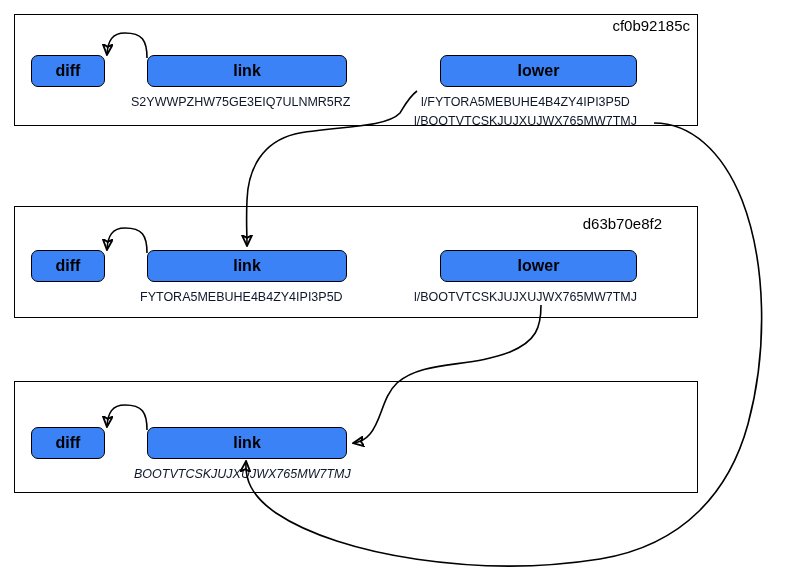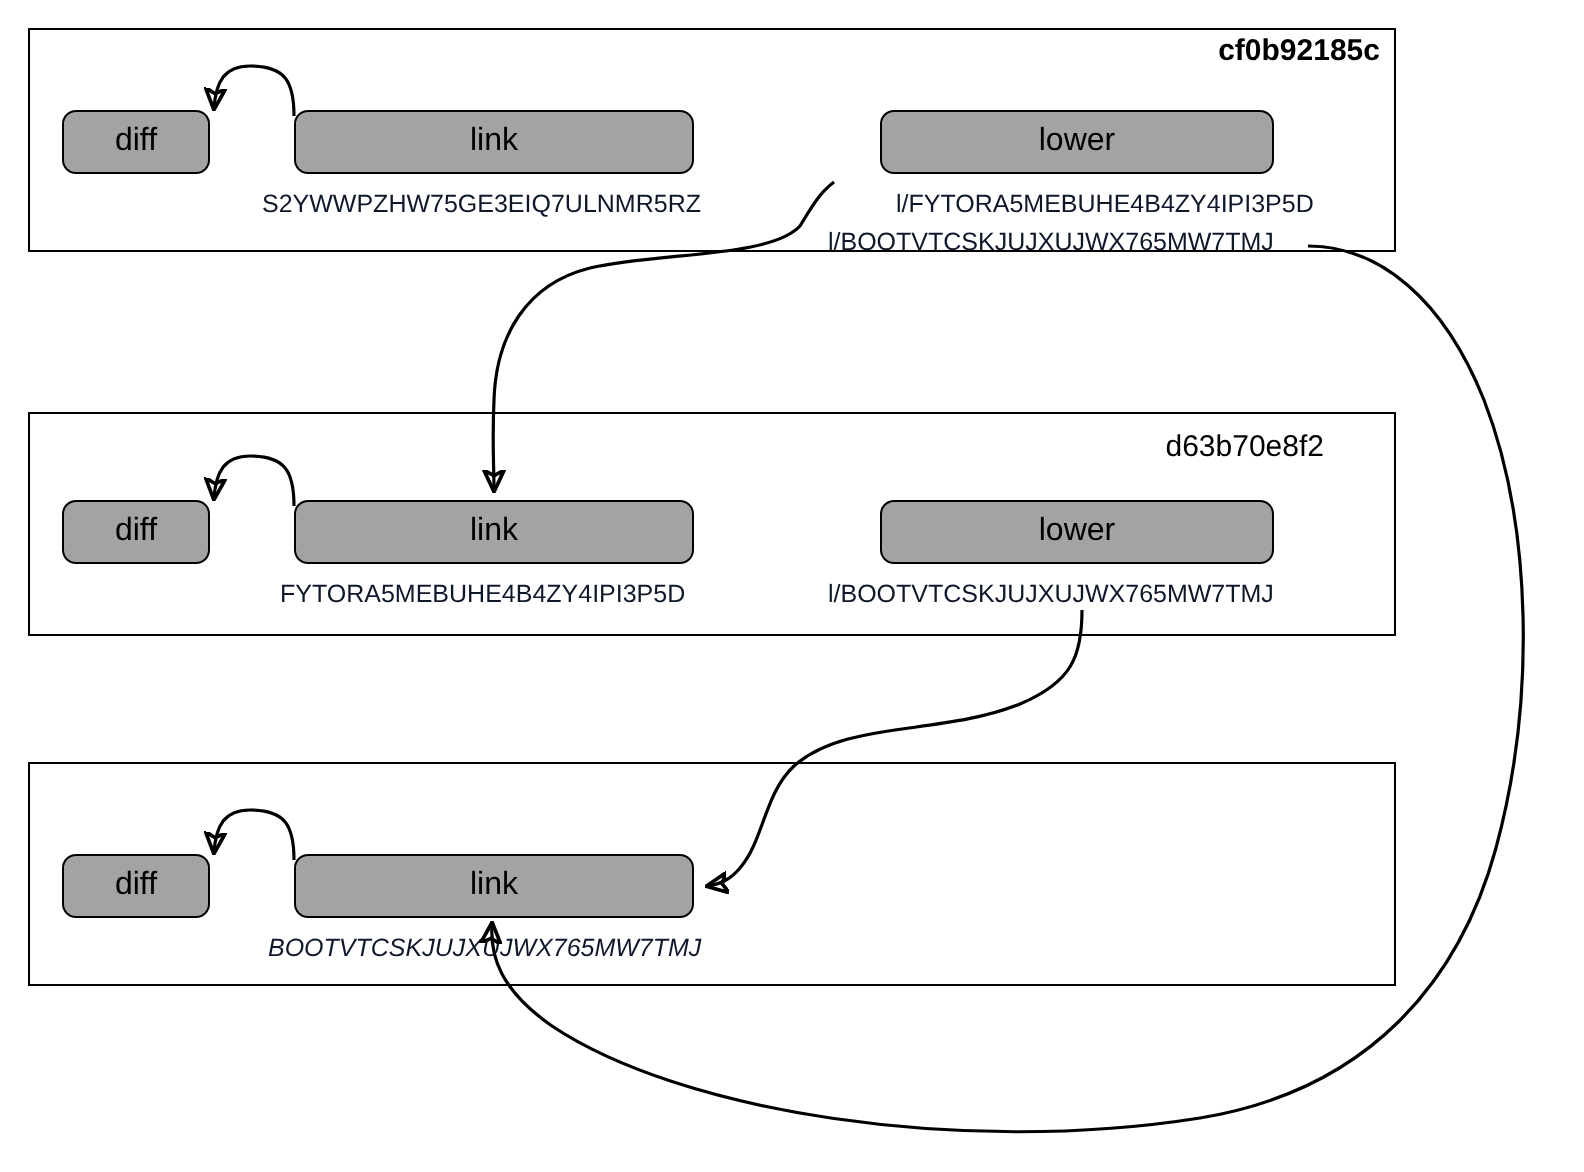--- a/index.html
+++ b/index.html
@@ -30,28 +30,29 @@
     line-height: 1;
     color: #000000;
     white-space: nowrap;
     text-align: right;
   }
   .node {
     position: absolute;
     box-sizing: border-box;
     border: 1.4px solid #000000;
     border-radius: 7px;
-    background: #a3a3a3;
+    background: #3b82f6;
     display: flex;
     align-items: center;
     justify-content: center;
     font-size: 16px;
     line-height: 1;
     color: #000000;
     white-space: nowrap;
+    font-weight: bold;
   }
   .hash-label {
     position: absolute;
     font-size: 12.5px;
     line-height: 1;
     color: #0f172a;
     white-space: nowrap;
   }
   svg.edges {
     position: absolute;
@@ -67,28 +68,28 @@
     stroke: #000000;
     stroke-width: 1.6;
   }
 </style>
 </head>
 <body>
 
 <div id="canvas">
 
   <div class="layer-box" style="left:14px; top:14px; width:684px; height:112px;"></div>
-  <div class="layer-id" style="left:498px; top:18px; width:192px;font-weight:bold;">cf0b92185c</div>
+  <div class="layer-id" style="left:498px; top:18px; width:192px;">cf0b92185c</div>
 
   <div class="node" style="left:31px; top:55px; width:74px; height:32px;">diff</div>
   <div class="node" style="left:147px; top:55px; width:200px; height:32px;">link</div>
   <div class="node" style="left:440px; top:55px; width:197px; height:32px;">lower</div>
 
   <div class="hash-label" style="left:131px; top:96px;">S2YWWPZHW75GE3EIQ7ULNMR5RZ</div>
-  <div class="hash-label" style="left:421px; top:96px;margin-left:27px;">l/FYTORA5MEBUHE4B4ZY4IPI3P5D</div>
+  <div class="hash-label" style="left:421px; top:96px;">l/FYTORA5MEBUHE4B4ZY4IPI3P5D</div>
   <div class="hash-label" style="left:414px; top:115px;">l/BOOTVTCSKJUJXUJWX765MW7TMJ</div>
 
   <div class="layer-box" style="left:14px; top:206px; width:684px; height:112px;"></div>
   <div class="layer-id" style="left:470px; top:216px; width:192px;">d63b70e8f2</div>
 
   <div class="node" style="left:31px; top:250px; width:74px; height:32px;">diff</div>
   <div class="node" style="left:147px; top:250px; width:200px; height:32px;">link</div>
   <div class="node" style="left:440px; top:250px; width:197px; height:32px;">lower</div>
 
   <div class="hash-label" style="left:140px; top:291px;">FYTORA5MEBUHE4B4ZY4IPI3P5D</div>

